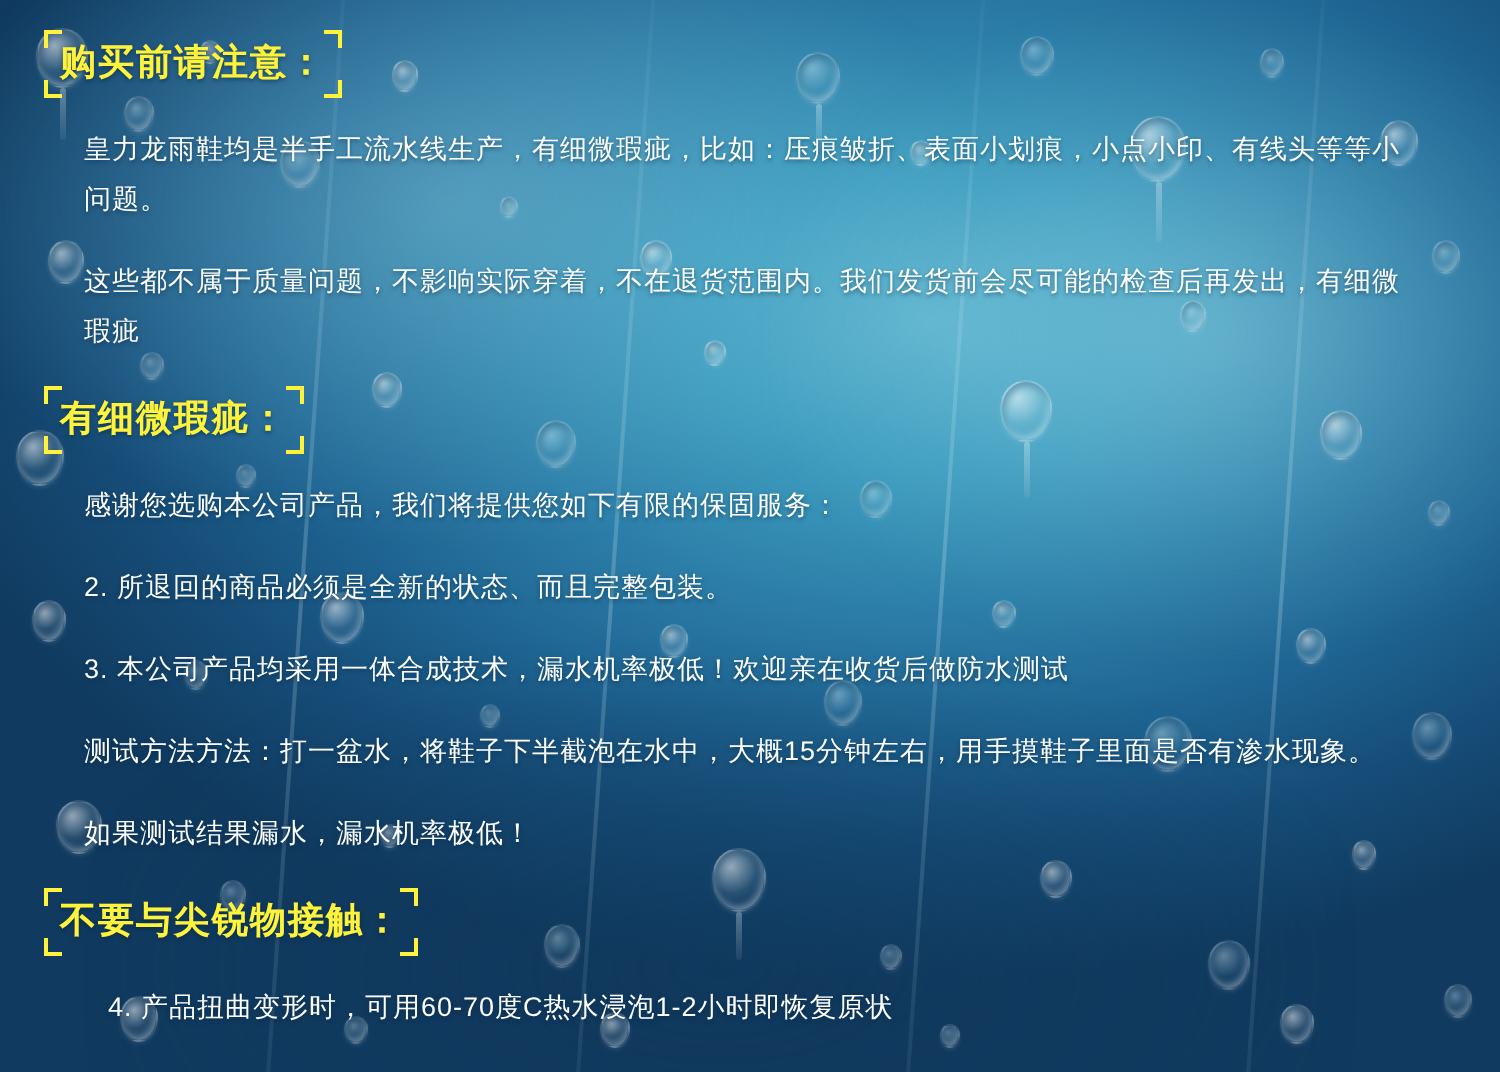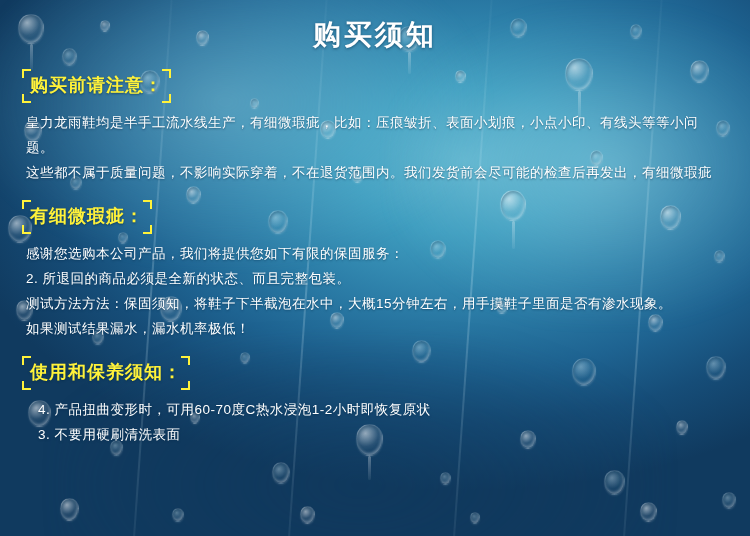--- a/index.html
+++ b/index.html
@@ -108,21 +108,21 @@
   .section-head .br { right: -4px; bottom: -3px; border-right-width: 2px; border-bottom-width: 2px; }
 
   .body-text {
     margin-top: 10px;
     color: #ffffff;
     font-size: 13.5px;
     line-height: 25px;
     letter-spacing: 0.5px;
     text-shadow: 0 1px 2px rgba(0,40,70,0.55);
   }
-  .body-text p { margin: 0; }
+  .body-text p { margin: 16px; }
   .pad-left { padding-left: 12px; }
 </style>
 </head>
 <body>
 
 <div class="page">
 
   <div class="haze1"></div>
   <div class="haze2"></div>
   <div class="haze3"></div>
@@ -186,21 +186,20 @@
     <div class="drop" style="left:640px; top:502px; width:17px; height:20px;"></div>
     <div class="drip" style="left:30px;  top:44px;  height:26px;"></div>
     <div class="drip" style="left:408px; top:52px;  height:22px;"></div>
     <div class="drip" style="left:578px; top:91px;  height:30px;"></div>
     <div class="drip" style="left:512px; top:221px; height:28px;"></div>
     <div class="drip" style="left:368px; top:456px; height:24px;"></div>
   </div>
 
   <div class="content">
 
-    <div class="title">购买须知</div>
 
     <div class="section">
       <div class="section-head">
         <span class="corner tl"></span>
         <span class="corner tr"></span>
         <span class="corner bl"></span>
         <span class="corner br"></span>
         <span>购买前请注意：</span>
       </div>
       <div class="body-text">
@@ -213,32 +212,33 @@
       <div class="section-head">
         <span class="corner tl"></span>
         <span class="corner tr"></span>
         <span class="corner bl"></span>
         <span class="corner br"></span>
         <span>有细微瑕疵：</span>
       </div>
       <div class="body-text">
         <p>感谢您选购本公司产品，我们将提供您如下有限的保固服务：</p>
         <p>2. 所退回的商品必须是全新的状态、而且完整包装。</p>
-        <p>测试方法方法：保固须知，将鞋子下半截泡在水中，大概15分钟左右，用手摸鞋子里面是否有渗水现象。</p>
+        <p>3. 本公司产品均采用一体合成技术，漏水机率极低！欢迎亲在收货后做防水测试</p>
+        <p>测试方法方法：打一盆水，将鞋子下半截泡在水中，大概15分钟左右，用手摸鞋子里面是否有渗水现象。</p>
         <p>如果测试结果漏水，漏水机率极低！</p>
       </div>
     </div>
 
     <div class="section">
       <div class="section-head">
         <span class="corner tl"></span>
         <span class="corner tr"></span>
         <span class="corner bl"></span>
         <span class="corner br"></span>
-        <span>使用和保养须知：</span>
+        <span>不要与尖锐物接触：</span>
       </div>
       <div class="body-text pad-left">
         <p>4. 产品扭曲变形时，可用60-70度C热水浸泡1-2小时即恢复原状</p>
         <p>3. 不要用硬刷清洗表面</p>
 
       </div>
     </div>
 
   </div>
 </div>

